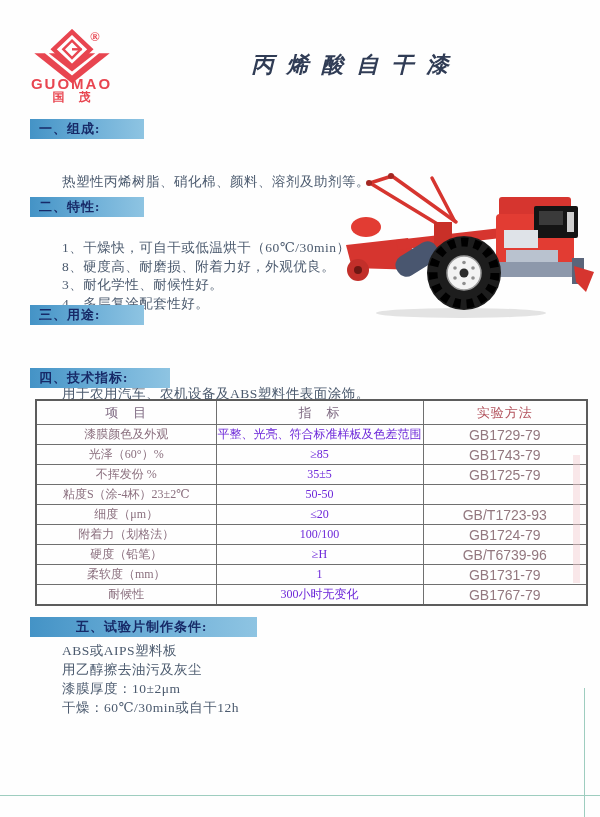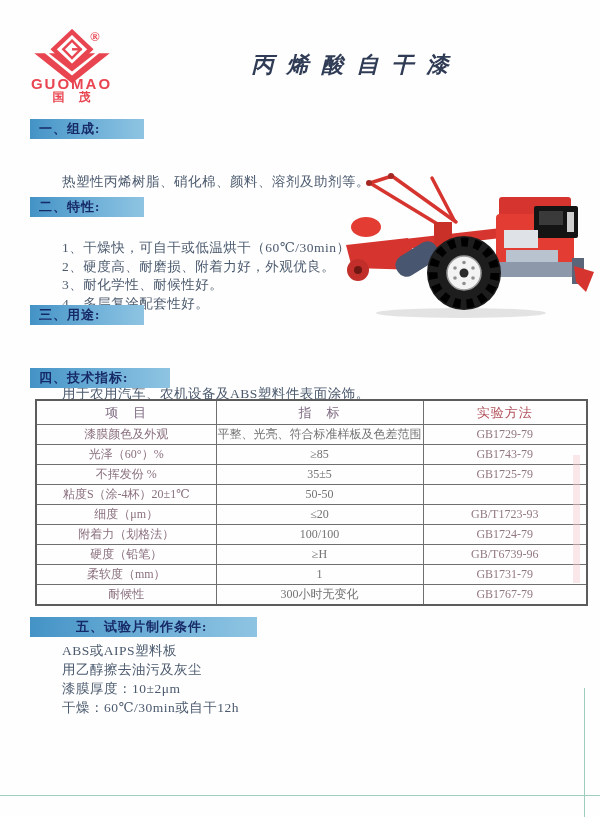--- a/index.html
+++ b/index.html
@@ -32,22 +32,22 @@
   .line-list.wide div{height:19px;line-height:19px;}
   
   .spec-table{position:absolute;left:35px;top:399px;border-collapse:collapse;
     table-layout:fixed;border:2px solid #5c5c5c;}
   .spec-table th,.spec-table td{border:1px solid #6f6f6f;text-align:center;
     font-weight:normal;overflow:hidden;white-space:nowrap;}
   .spec-table th{height:21px;font-size:13px;color:#7d6880;letter-spacing:1px;}
   .spec-table td{height:17px;font-size:12px;}
   .spec-table th.m-col{color:#b2525c;}
   .spec-table td.c1{color:#8a6f7e;}
-  .spec-table td.c2{color:#737373;}
-  .spec-table td.c3{color:#93787f;font-family:Liberation Serif, serif;font-size:12px;}
+  .spec-table td.c2{color:#6d28d9;}
+  .spec-table td.c3{color:#93787f;font-family:Liberation Sans, sans-serif;font-size:14px;}
   
   .photo{position:absolute;left:336px;top:170px;width:260px;height:152px;}
   
   .crop-h{position:absolute;left:0;top:795px;width:600px;height:1px;background:#9ecdbf;}
   .crop-v{position:absolute;left:584px;top:688px;width:1px;height:129px;background:#9ecdbf;}
   .pink-streak{position:absolute;left:573px;top:455px;width:7px;height:128px;
     background:#f3cdd1;opacity:.45;}
 </style>
 </head>
 <body>
@@ -74,21 +74,21 @@
   </div>
 
   <h1 class="title">丙烯酸自干漆</h1>
 
   <div class="section-bar" style="left:30px;top:119px;min-width:96px;">一、组成:</div>
   <div class="body-text" style="left:62px;top:173px;">热塑性丙烯树脂、硝化棉、颜料、溶剂及助剂等。</div>
 
   <div class="section-bar" style="left:30px;top:197px;min-width:96px;">二、特性:</div>
   <div class="line-list" style="left:62px;top:219px;margin-top:20px;">
     <div>1、干燥快，可自干或低温烘干（60℃/30min）</div>
-    <div>2、硬度高、耐磨损、附着力好，外观优良。</div>
+    <div>8、硬度高、耐磨损、附着力好，外观优良。</div>
     <div>3、耐化学性、耐候性好。</div>
     <div>4、多层复涂配套性好。</div>
   </div>
 
   <div class="photo">
     <svg width="260" height="152" viewBox="0 0 260 152">
       <ellipse cx="125" cy="143" rx="85" ry="5" fill="#e3e3e3"></ellipse>
 
       <g stroke="#d6352f" stroke-width="3.5" fill="none" stroke-linecap="round">
         <path d="M108,58 L34,13"></path>
@@ -163,21 +163,21 @@
       <td class="c1">光泽（60°）%</td>
       <td class="c2">≥85</td>
       <td class="c3">GB1743-79</td>
     </tr>
     <tr>
       <td class="c1">不挥发份 %</td>
       <td class="c2">35±5</td>
       <td class="c3">GB1725-79</td>
     </tr>
     <tr>
-      <td class="c1">粘度S（涂-4杯）20±1℃</td>
+      <td class="c1">粘度S（涂-4杯）23±2℃</td>
       <td class="c2">50-50</td>
       <td class="c3"></td>
     </tr>
     <tr>
       <td class="c1">细度（μm）</td>
       <td class="c2">≤20</td>
       <td class="c3">GB/T1723-93</td>
     </tr>
     <tr>
       <td class="c1">附着力（划格法）</td>

